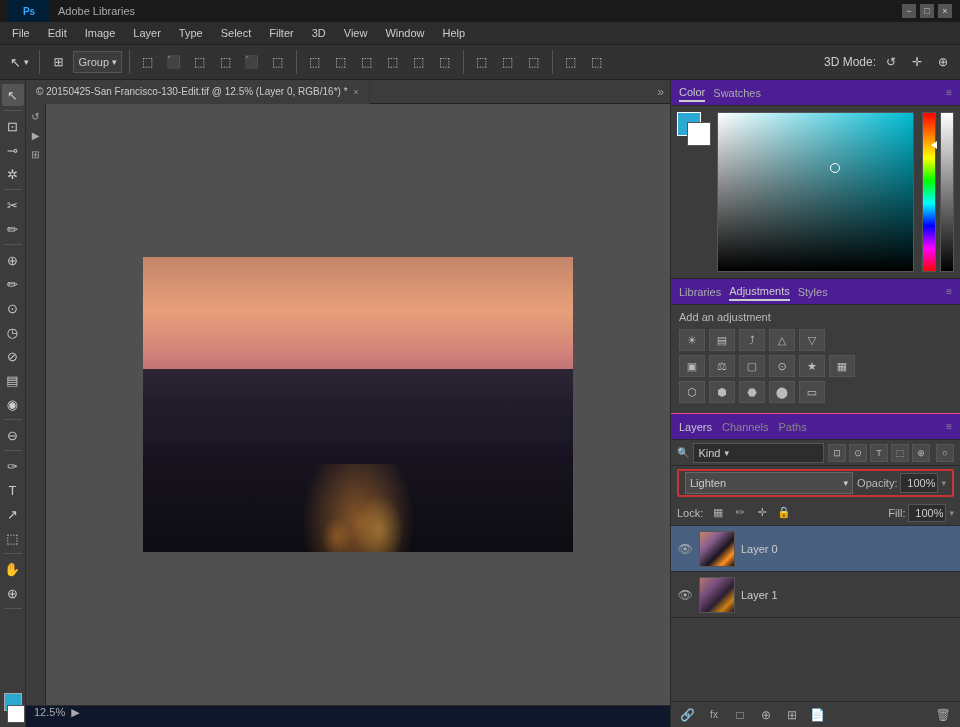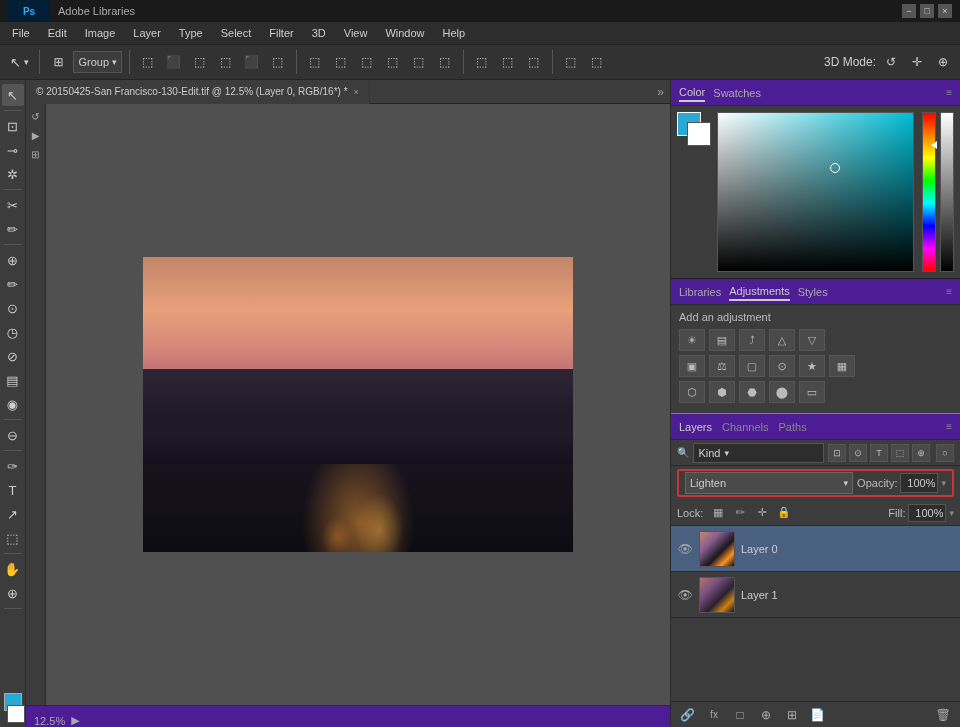--- a/index.html
+++ b/index.html
@@ -201,24 +201,24 @@
       top: 43%;
       left: 0; right: 0;
       height: 8%;
       background: linear-gradient(180deg, #8a7090 0%, #4a4060 100%);
       opacity: 0.7;
     }
 
     
     .status-bar {
       height: 22px;
-      background: #4c1d95;
+      background: #0f172a;
       border-top: 1px solid #2a2a2a;
       display: flex;
-      align-items: flex-end;
+      align-items: flex-start;
       padding: 0 8px;
       gap: 6px;
       font-size: 11px;
       color: #aaa;
     }
     .status-zoom { color: #aaa; }
 
     
     .right-panels {
       width: 290px;

